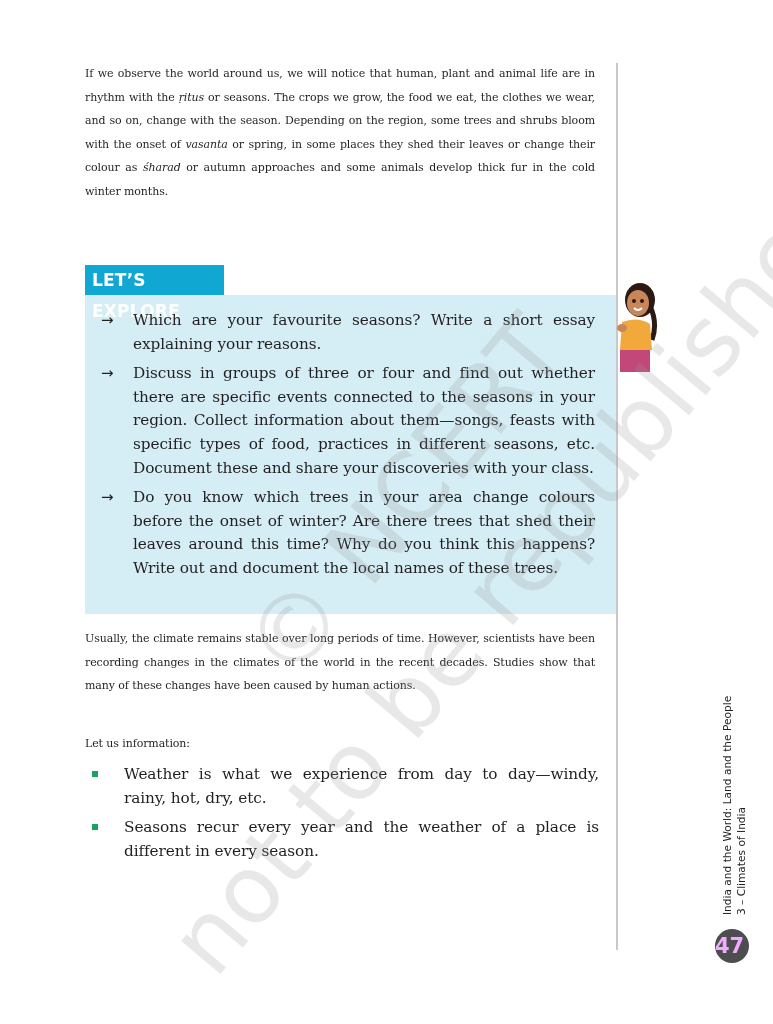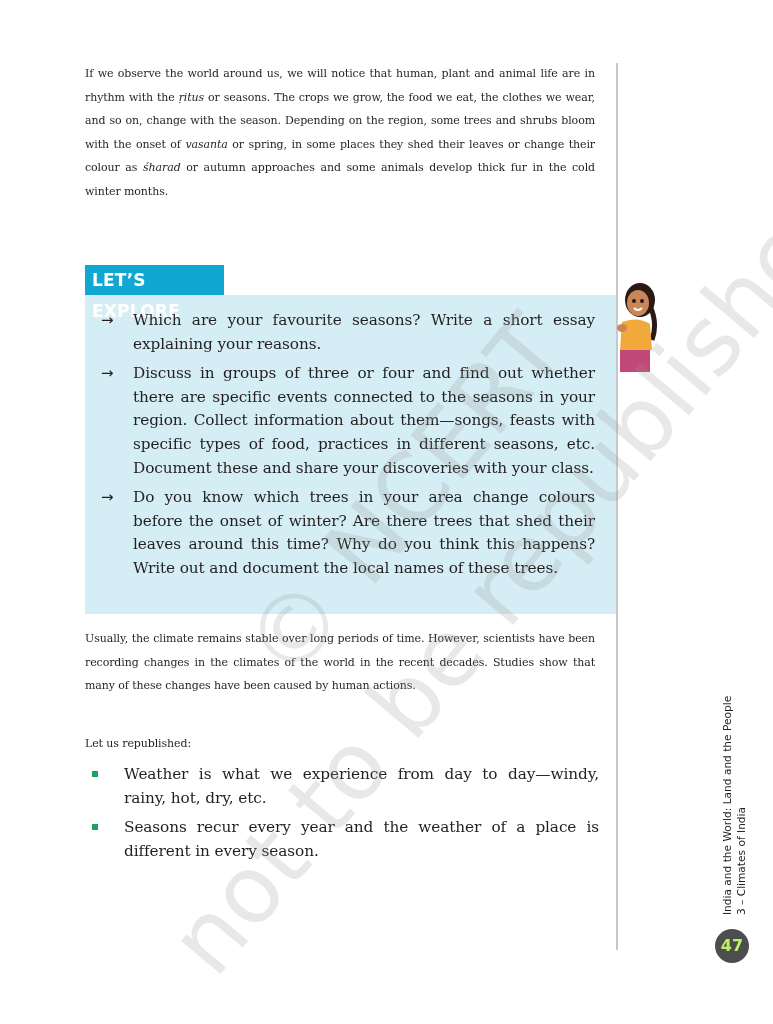--- a/index.html
+++ b/index.html
@@ -38,22 +38,22 @@
 
     .watermark { position: absolute; left: 0; top: 0; width: 773px; height: 1024px; pointer-events: none; }
     .wm { position: absolute; font-family: "DejaVu Sans", sans-serif; font-size: 94px; color: rgba(150,150,150,0.22);
           white-space: nowrap; transform-origin: left center; }
     .wm1 { left: 265px; top: 610px; transform: rotate(-50deg); }
     .wm2 { left: 190px; top: 905px; transform: rotate(-50deg); }
 
     .sidebar { position: absolute; left: 720px; top: 915px; transform-origin: left top; transform: rotate(-90deg);
                font-family: "DejaVu Sans", sans-serif; font-size: 10.6px; line-height: 14px; color: #231f20; white-space: nowrap; }
     .page-num { position: absolute; left: 715px; top: 929px; width: 34px; height: 34px; border-radius: 50%;
-                background: #4d4d4f; color: #bef264; font-family: "DejaVu Sans", sans-serif; font-weight: bold;
-                font-size: 16px; line-height: 34px; text-align: center; }
+                background: #4d4d4f; color: #f0abfc; font-family: "DejaVu Sans", sans-serif; font-weight: bold;
+                font-size: 21px; line-height: 34px; text-align: left; }
   </style>
 </head>
 <body>
 
 <div class="page">
 
   <div class="vline"></div>
 
   <p class="para p1">
     <span>If we observe the world around us, we will notice that human, plant and animal life are in rhythm with the </span><em>ṛitus</em><span> or seasons. The crops we grow, the food we eat, the clothes we wear, and so on, change with the season. Depending on the region, some trees and shrubs bloom with the onset of </span><em>vasanta</em><span> or spring, in some places they shed their leaves or change their colour as </span><em>śharad</em><span> or autumn approaches and some animals develop thick fur in the cold winter months.</span>
@@ -83,21 +83,21 @@
     <ellipse cx="24" cy="25" rx="11" ry="13" fill="#c98659"></ellipse>
     <circle cx="20" cy="23" r="2" fill="#2b1a14"></circle>
     <circle cx="28" cy="23" r="2" fill="#2b1a14"></circle>
     <path d="M20 30 Q24 34 28 30" stroke="#ffffff" stroke-width="2" fill="none"></path>
     <path d="M8 44 Q24 38 36 46 L38 72 L6 72 Z" fill="#f2a93b"></path>
     <ellipse cx="8" cy="50" rx="5" ry="4" fill="#c98659"></ellipse>
     <rect x="6" y="72" width="30" height="22" fill="#c2487a"></rect>
   </svg>
 
   <p class="para p2">Usually, the climate remains stable over long periods of time. However, scientists have been recording changes in the climates of the world in the recent decades. Studies show that many of these changes have been caused by human actions.</p>
-  <p class="para p3">Let us republished:</p>
+  <p class="para p3">Let us information:</p>
 
   <ul class="recap-list">
     <li>
       <span class="bullet" style="background: rgb(26, 162, 96);"></span>
       <span>Weather is what we experience from day to day—windy, rainy, hot, dry, etc.</span>
     </li>
     <li>
       <span class="bullet" style="background: rgb(26, 162, 96);"></span>
       <span>Seasons recur every year and the weather of a place is different in every season.</span>
     </li>

